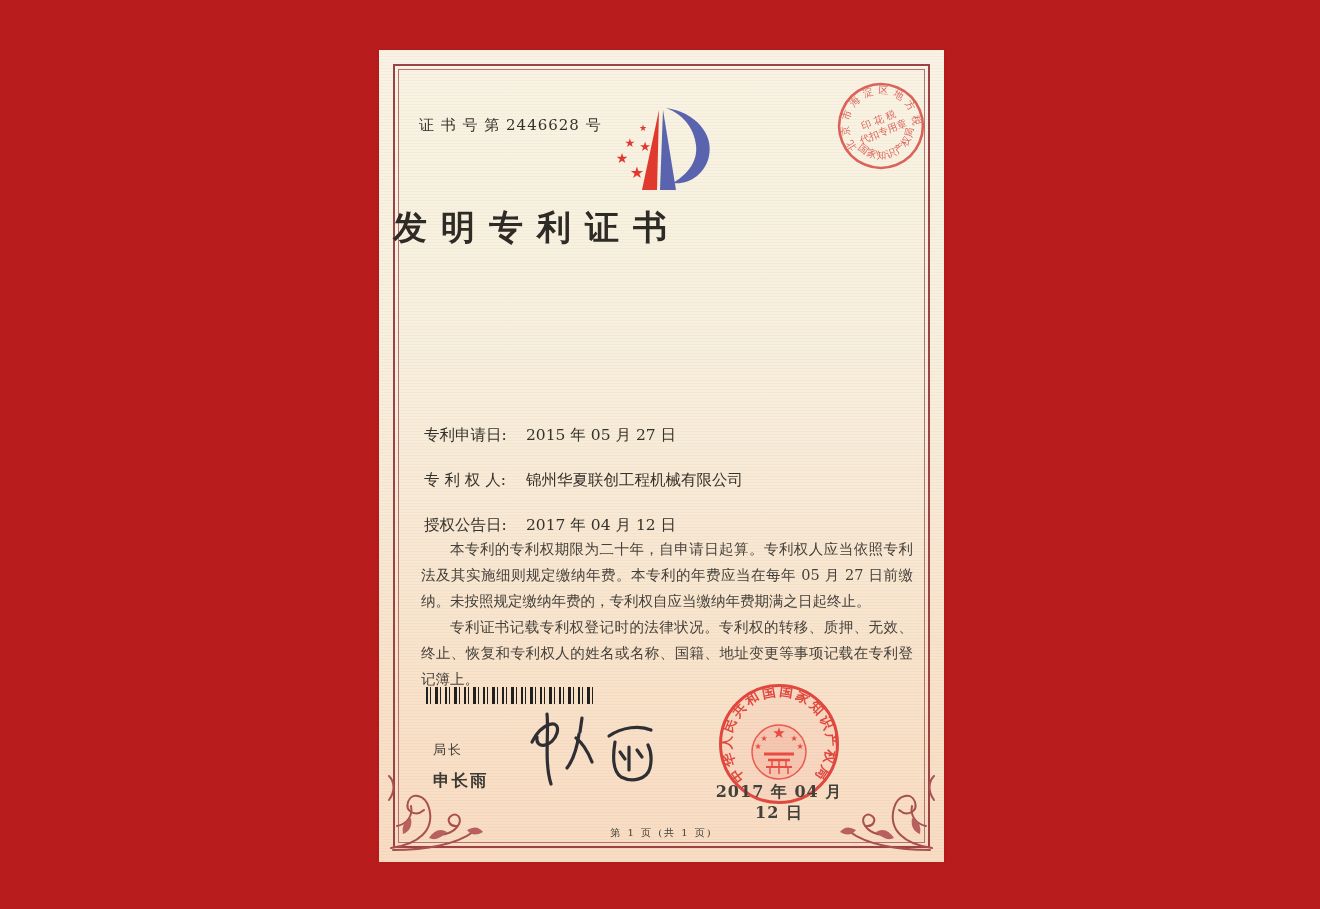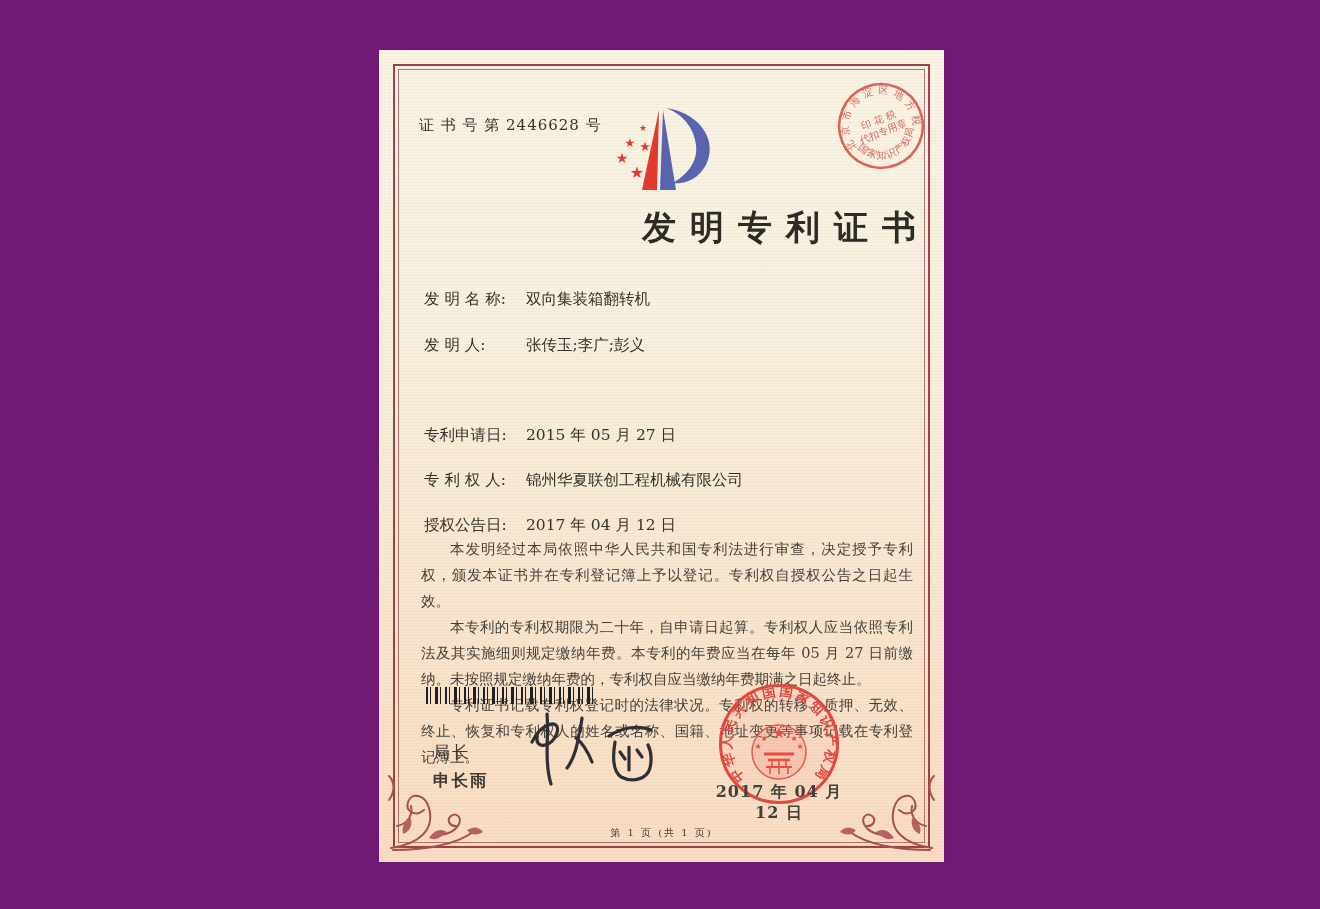--- a/index.html
+++ b/index.html
@@ -1,39 +1,39 @@
 <!DOCTYPE html>
 <html><head>
 <meta charset="utf-8">
 <style>
   html,body{margin:0;padding:0;background:#ffffff;}
-  .canvas{position:relative;width:1320px;height:909px;background:#701a75;overflow:hidden;
+  .canvas{position:relative;width:1320px;height:909px;background:#b91c1c;overflow:hidden;
           font-family:"DejaVu Serif","Liberation Serif",serif;color:#3b372f;}
   .paper{position:absolute;left:379px;top:50px;width:565px;height:812px;
          background:
            repeating-linear-gradient(180deg, rgba(193,120,88,0.06) 0 1px, rgba(255,255,255,0) 1px 3px),
            linear-gradient(180deg,#f8f3e4 0%,#f7f0de 35%,#f7ead6 55%,#f8e2ca 78%,#f8dcc3 100%);
          box-shadow:0 0 4px rgba(0,0,0,0.08);}
   .frame{position:absolute;inset:14px;border:2px solid #9a4343;}
   .frame-inner{position:absolute;inset:3px;border:1px solid #b37070;}
   .abs{position:absolute;}
   .cert-no{left:40px;top:66px;font-size:15px;letter-spacing:1px;color:#35322b;}
   .logo{left:214px;top:44px;width:138px;height:112px;}
-  .title{left:0;right:14px;top:155px;text-align:right;font-size:34px;font-weight:600;
+  .title{left:0;right:4px;top:155px;text-align:left;font-size:34px;font-weight:600;
          letter-spacing:14px;text-indent:14px;color:#2e2b26;}
   .field-row{left:45px;width:480px;font-size:15.5px;color:#35322b;}
   .field-label{display:inline-block;min-width:96px;}
   .field-value{margin-left:6px;}
   .body-text{left:42px;top:486px;width:492px;font-size:14.5px;line-height:26px;
              color:#45413a;text-align:justify;}
   .body-text p{margin:0;text-indent:2em;}
   .barcode{left:47px;top:637px;width:167px;height:17px;
     background:repeating-linear-gradient(90deg,#20201e 0 2px,transparent 2px 4px,#20201e 4px 5px,
       transparent 5px 9px,#20201e 9px 12px,transparent 12px 14px,#20201e 14px 15px,transparent 15px 19px);}
-  .sig-title{left:54px;top:691px;font-size:17px;color:#3c3933;letter-spacing:2px;}
+  .sig-title{left:54px;top:691px;font-size:13px;color:#3c3933;letter-spacing:2px;}
   .sig-name{left:54px;top:720px;font-size:16.5px;color:#3c3933;letter-spacing:2px;font-weight:bold;}
   .signature{left:137px;top:652px;width:155px;height:95px;}
   .seal{left:338px;top:632px;width:124px;height:124px;}
   .seal-date{left:330px;top:732px;width:140px;text-align:center;font-size:16px;
              font-weight:600;color:#44403a;letter-spacing:1px;}
   .footer{left:0;right:0;top:776px;text-align:center;font-size:10px;color:#45413a;letter-spacing:2px;}
   .tax-stamp{left:456px;top:30px;width:92px;height:92px;transform:rotate(-22deg);opacity:.9;}
   .ornament{width:122px;height:122px;}
   .orn-bl{left:4px;top:680px;}
   .orn-br{left:439px;top:680px;transform:scaleX(-1);}
@@ -74,38 +74,31 @@
         <text x="50" y="36" font-size="9">★</text>
         <text x="37" y="52" font-size="12">★</text>
         <text x="52" y="56" font-size="13">★</text>
         <text x="29" y="68" font-size="14">★</text>
         <text x="44" y="83" font-size="16">★</text>
       </g>
     </svg>
 
     <div class="abs title">发明专利证书</div>
 
-    <div class="abs field-row" style="top:239px">
-      <span class="field-label">发 明 名 称:</span><span class="field-value">双向集装箱翻转机</span>
-    </div>
-    <div class="abs field-row" style="top:285px">
-      <span class="field-label">发   明   人:</span><span class="field-value">张传玉;李广;彭义</span>
-    </div>
     <div class="abs field-row" style="top:375px">
       <span class="field-label">专利申请日:</span><span class="field-value">2015 年 05 月 27 日</span>
     </div>
     <div class="abs field-row" style="top:420px">
       <span class="field-label">专 利 权 人:</span><span class="field-value">锦州华夏联创工程机械有限公司</span>
     </div>
     <div class="abs field-row" style="top:465px">
       <span class="field-label">授权公告日:</span><span class="field-value">2017 年 04 月 12 日</span>
     </div>
 
     <div class="abs body-text">
-      <p>本发明经过本局依照中华人民共和国专利法进行审查，决定授予专利权，颁发本证书并在专利登记簿上予以登记。专利权自授权公告之日起生效。</p>
       <p>本专利的专利权期限为二十年，自申请日起算。专利权人应当依照专利法及其实施细则规定缴纳年费。本专利的年费应当在每年 05 月 27 日前缴纳。未按照规定缴纳年费的，专利权自应当缴纳年费期满之日起终止。</p>
       <p>专利证书记载专利权登记时的法律状况。专利权的转移、质押、无效、终止、恢复和专利权人的姓名或名称、国籍、地址变更等事项记载在专利登记簿上。</p>
     </div>
 
     <div class="abs barcode"></div>
 
     <div class="abs sig-title">局长</div>
     <div class="abs sig-name">申长雨</div>
     <svg class="abs signature" viewBox="0 0 155 95">
       <g fill="none" stroke="#2f2f33" stroke-width="3.2" stroke-linecap="round" stroke-linejoin="round">

